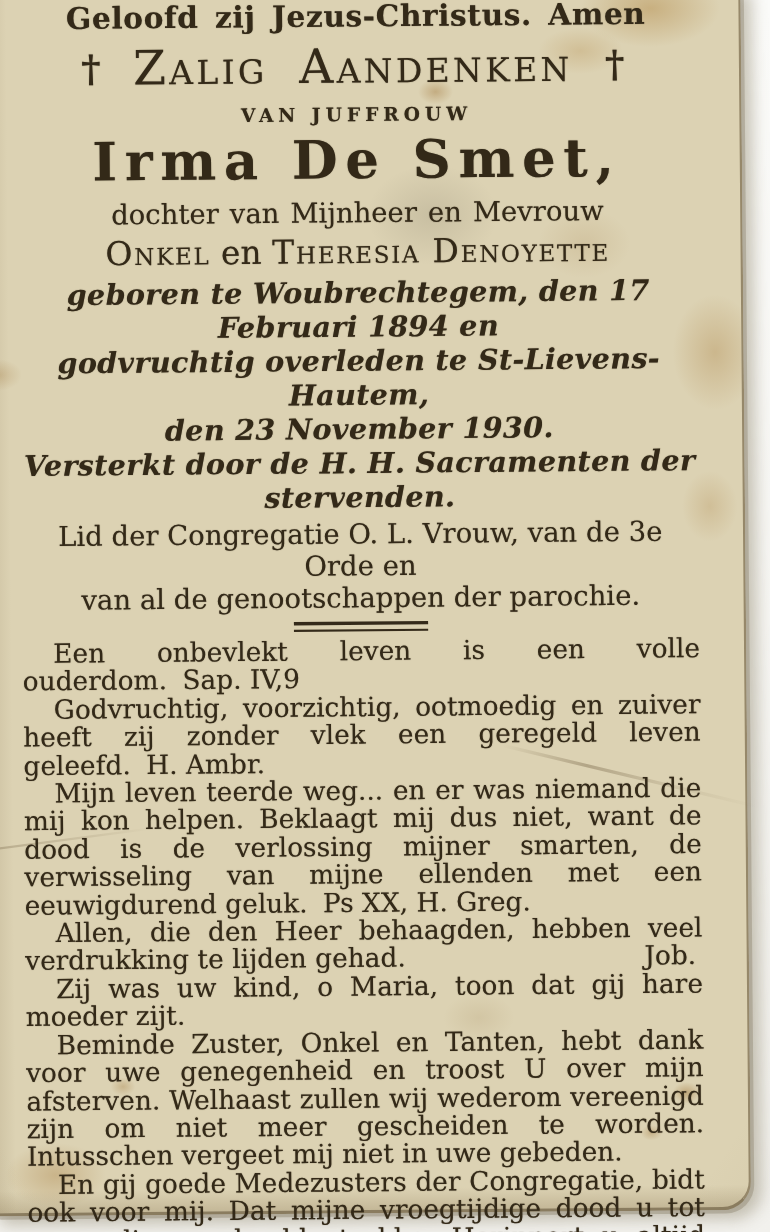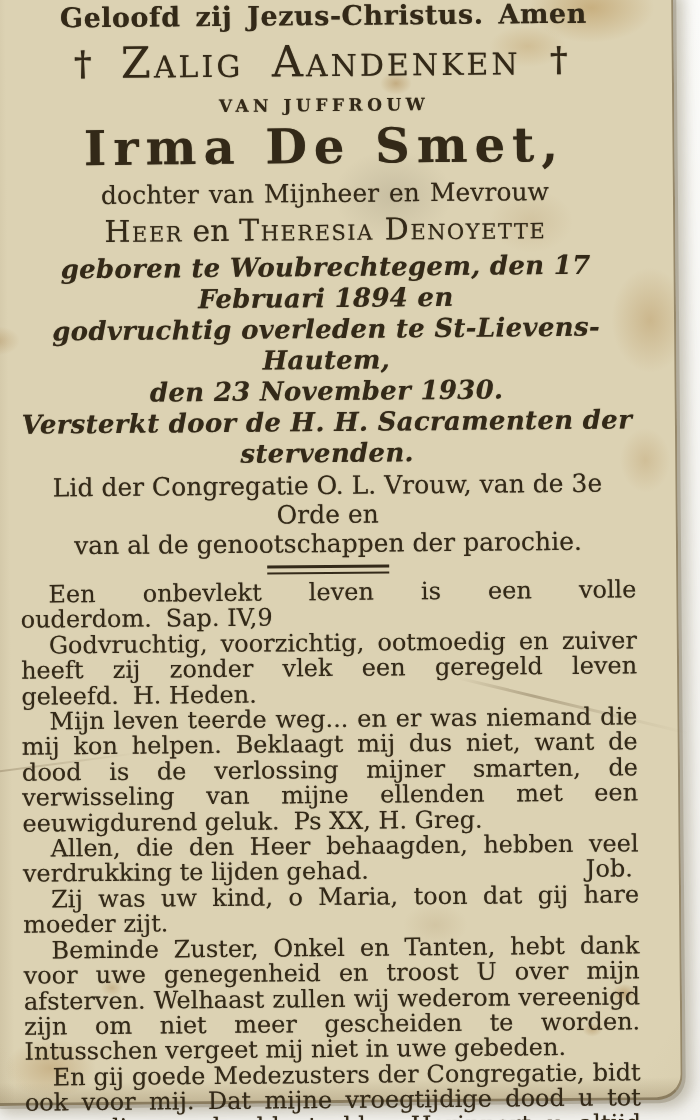--- a/index.html
+++ b/index.html
@@ -78,42 +78,42 @@
       <span class="cross">†</span>
     </div>
 
     <div class="subtitle">VAN JUFFROUW</div>
 
     <h1 class="name">Irma De Smet,</h1>
 
     <div class="daughter">dochter van Mijnheer en Mevrouw</div>
 
     <div class="parents">
-      <span class="sc">Heer</span>
+      <span class="sc">Onkel</span>
       <span>en</span>
       <span class="sc">Theresia Denoyette</span>
     </div>
 
     <div class="vitals">
       <div>geboren te Woubrechtegem, den 17 Februari 1894 en</div>
       <div>godvruchtig overleden te St-Lievens-Hautem,</div>
       <div>den 23 November 1930.</div>
       <div>Versterkt door de H. H. Sacramenten der stervenden.</div>
     </div>
 
     <div class="membership">
       <div>Lid der Congregatie O. L. Vrouw, van de 3e Orde en</div>
       <div>van al de genootschappen der parochie.</div>
     </div>
 
     <div class="divider-short"></div>
 
     <div class="body-text">
       <p><span>Een onbevlekt leven is een volle ouderdom.</span><span class="attr">Sap. IV,9</span></p>
-      <p><span>Godvruchtig, voorzichtig, ootmoedig en zuiver heeft zij zonder vlek een geregeld leven geleefd.</span><span class="attr">H. Heden.</span></p>
+      <p><span>Godvruchtig, voorzichtig, ootmoedig en zuiver heeft zij zonder vlek een geregeld leven geleefd.</span><span class="attr">H. Ambr.</span></p>
       <p><span>Mijn leven teerde weg... en er was niemand die mij kon helpen. Beklaagt mij dus niet, want de dood is de verlossing mijner smarten, de verwisseling van mijne ellenden met een eeuwigdurend geluk.</span><span class="attr">Ps XX, H. Greg.</span></p>
       <p><span>Allen, die den Heer behaagden, hebben veel verdrukking te lijden gehad.</span><span class="attr attr-right">Job.</span></p>
       <p><span>Zij was uw kind, o Maria, toon dat gij hare moeder zijt.</span></p>
       <p><span>Beminde Zuster, Onkel en Tanten, hebt dank voor uwe genegenheid en troost U over mijn afsterven. Welhaast zullen wij wederom vereenigd zijn om niet meer gescheiden te worden. Intusschen vergeet mij niet in uwe gebeden.</span></p>
       <p><span>En gij goede Medezusters der Congregatie, bidt ook voor mij. Dat mijne vroegtijdige dood u tot een zalig voorbeeld strekke. Herinnert u altijd deze woorden : „Heden mij, morgen gij”, doch dat uwe vrees niet zonder hoop weze, want wie trouwe dienaar is van Maria zal nooit verloren gaan.</span></p>
 
     </div>
 
   </div>
 </div>

